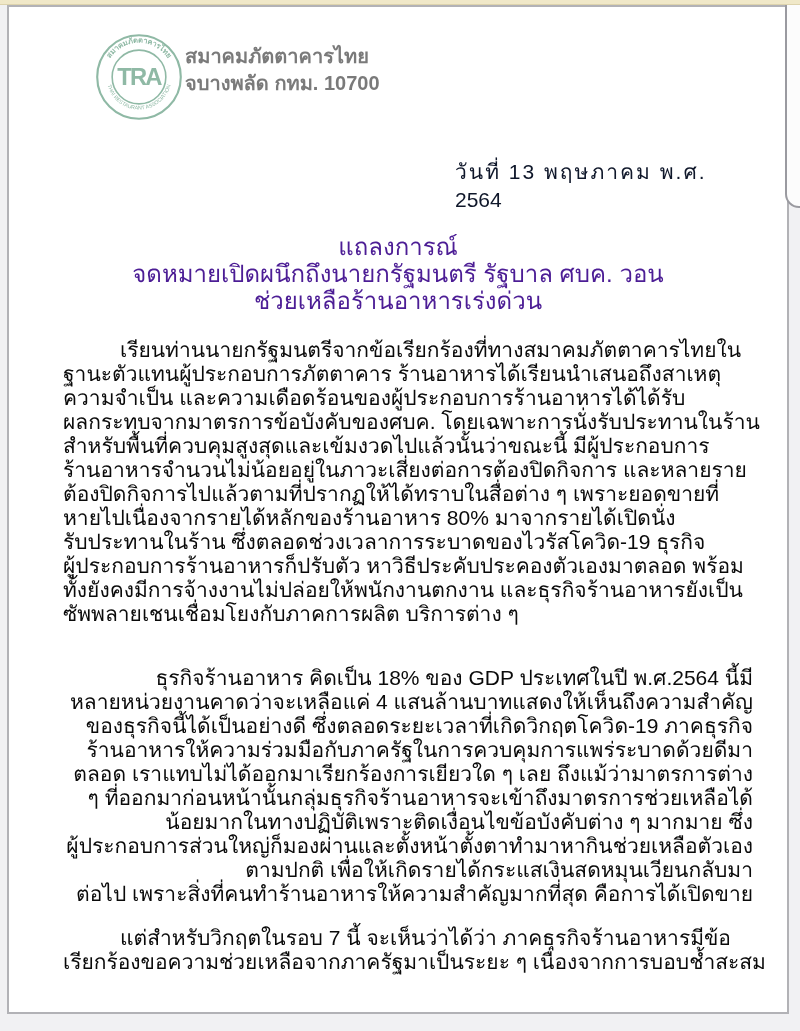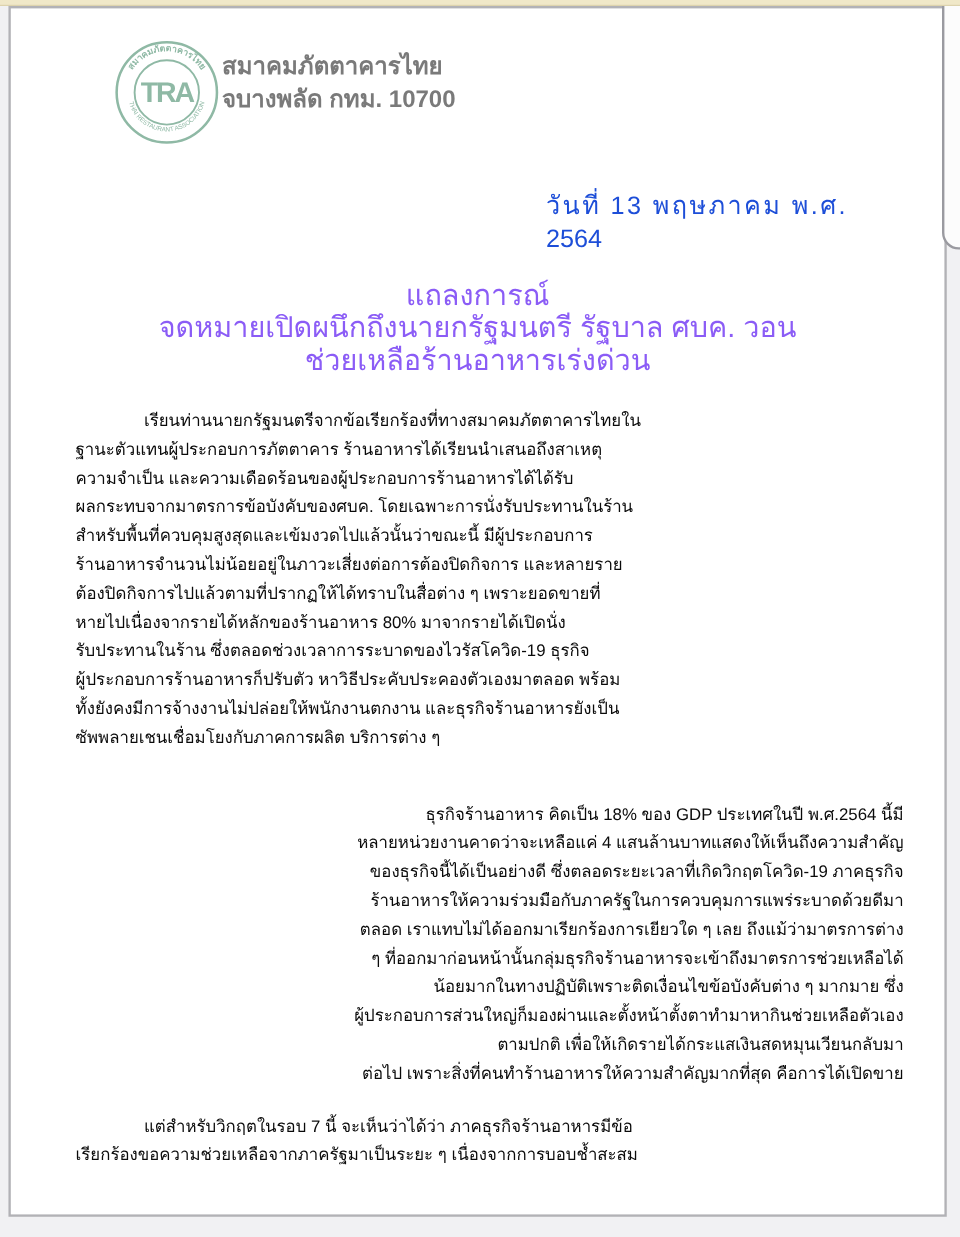--- a/index.html
+++ b/index.html
@@ -53,44 +53,44 @@
     font-weight: bold;
     font-size: 20px;
     line-height: 27px;
   }
   .ln { white-space: nowrap; }
   
   .date-block {
     position: absolute;
     left: 446px; top: 151px;
     width: 320px;
-    color: #1d4ed8;
+    color: #0f172a;
     font-size: 21px;
     line-height: 28px;
   }
   .date-block .ln0 { letter-spacing: 2px; }
   
   .title-block {
     position: absolute;
     left: 0; top: 226px;
     width: 778px;
     text-align: center;
-    color: #8b5cf6;
+    color: #4c1d95;
     font-size: 24px;
     font-weight: normal;
     line-height: 27px;
     margin: 0;
   }
   
   .para {
     position: absolute;
     left: 54px;
     width: 690px;
     color: #0a0a0a;
-    font-size: 14px;
+    font-size: 21px;
     line-height: 24px;
   }
   .para .indent { padding-left: 57px; }
   .p1 { top: 331px; }
   .p2 { top: 659px; text-align: right; }
   .p3 { top: 919px; }
 </style>
 </head>
 <body>
 

